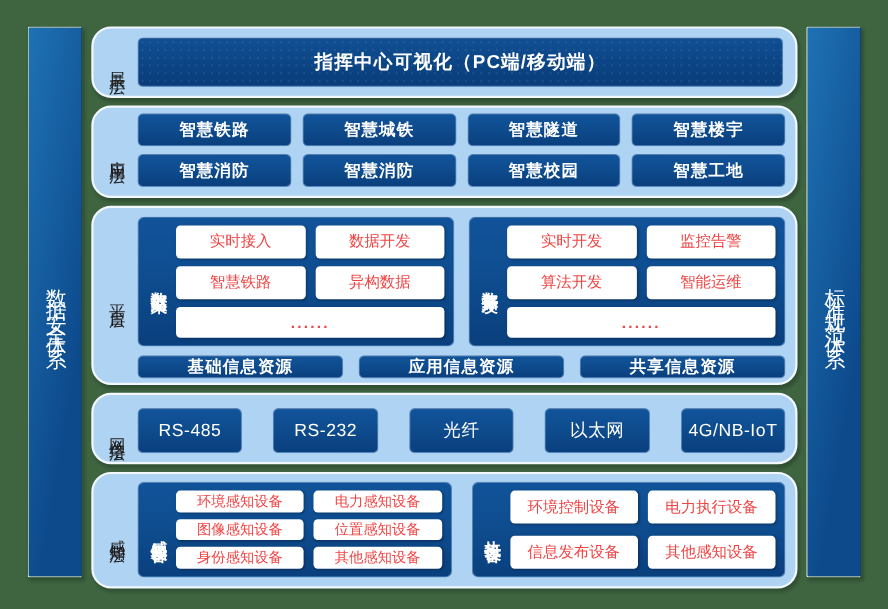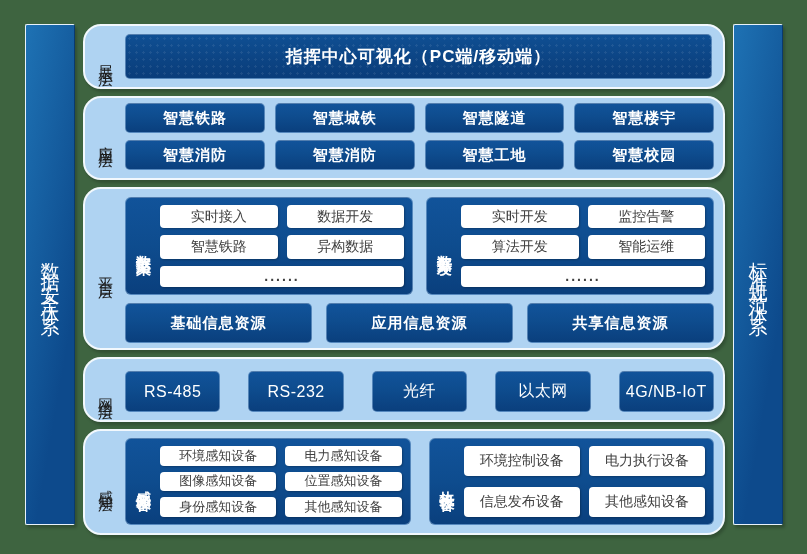--- a/index.html
+++ b/index.html
@@ -102,26 +102,26 @@
     font-size:15px;font-weight:bold;letter-spacing:2px;padding-top:2px;
   }
   .group-grid{
     flex:1;display:grid;
     grid-template-columns:1fr 1fr;
     gap:7px 9px;min-width:0;
   }
   .wbox{
     background:#fff;border-radius:4px;
     box-shadow:1px 1px 2px rgba(0,0,0,.25);
-    color:#404040;font-size:14px;
+    color:#ef4444;font-size:14px;
     display:flex;align-items:center;justify-content:center;
     text-align:center;white-space:nowrap;overflow:hidden;
   }
   .wbox.dots{grid-column:1 / -1;font-weight:bold;letter-spacing:2px;}
-  .resource-row{display:grid;grid-template-columns:repeat(3,1fr);gap:14px;height:40px;flex:none;}
+  .resource-row{display:grid;grid-template-columns:repeat(3,1fr);gap:14px;height:20px;flex:none;}
   .resource-row .bbox{font-size:15px;letter-spacing:1px;}
   
   .net-grid{
     flex:1;display:grid;
     grid-template-columns:repeat(5,1fr);
     gap:28px;
     padding:12px 9px 8px 0;
   }
   .net-grid .bbox{font-size:16px;font-weight:normal;letter-spacing:.5px;}
   
@@ -152,22 +152,22 @@
     <section class="layer" style="height:84px;flex:none;">
       <div class="layer-label v-up">应用层</div>
       <div class="layer-body">
         <div class="app-grid">
           <div class="bbox">智慧铁路</div>
           <div class="bbox">智慧城铁</div>
           <div class="bbox">智慧隧道</div>
           <div class="bbox">智慧楼宇</div>
           <div class="bbox">智慧消防</div>
           <div class="bbox">智慧消防</div>
+          <div class="bbox">智慧校园</div>
           <div class="bbox">智慧工地</div>
-          <div class="bbox">智慧校园</div>
         </div>
       </div>
     </section>
 
     <section class="layer" style="height:163px;flex:none;">
       <div class="layer-label v-up">平台层</div>
       <div class="layer-body platform-body" style="flex-direction:column;">
         <div class="group-row">
 
           <div class="group">

